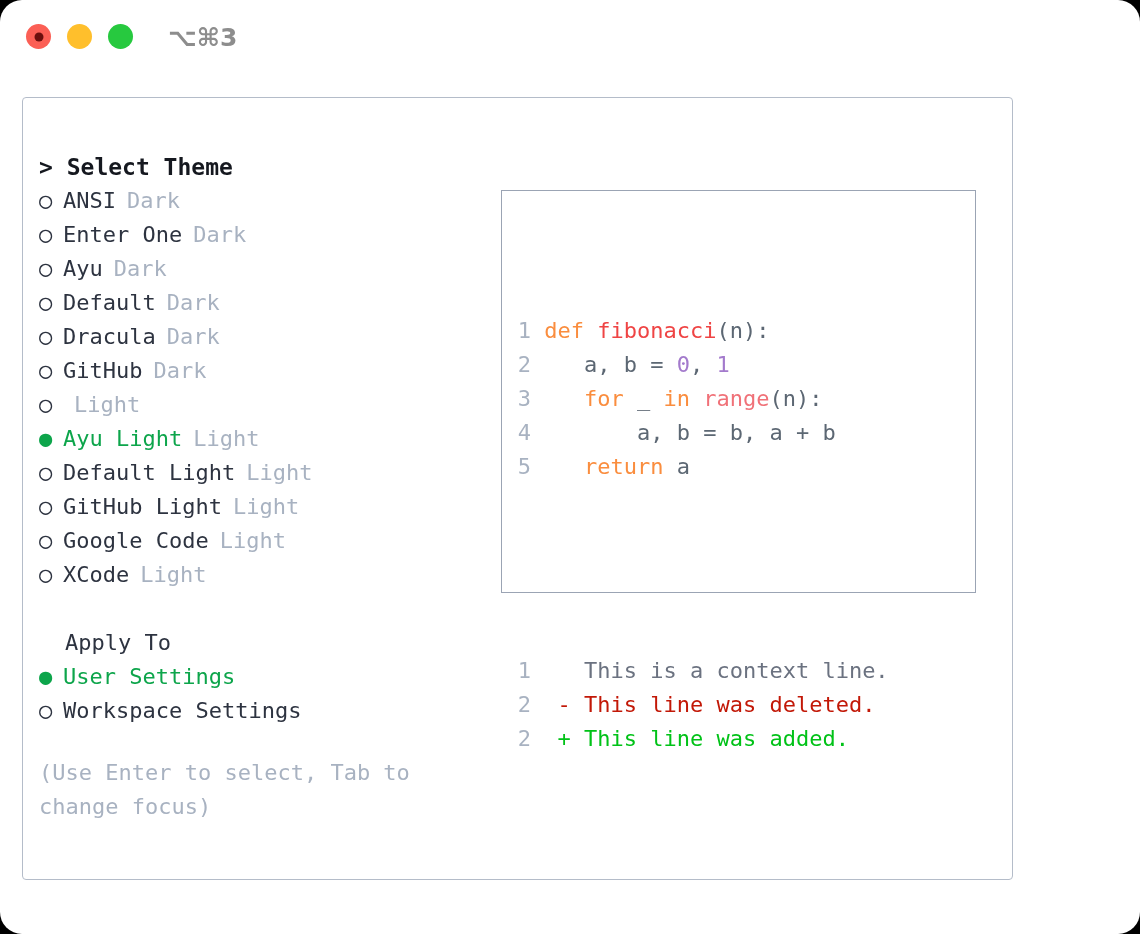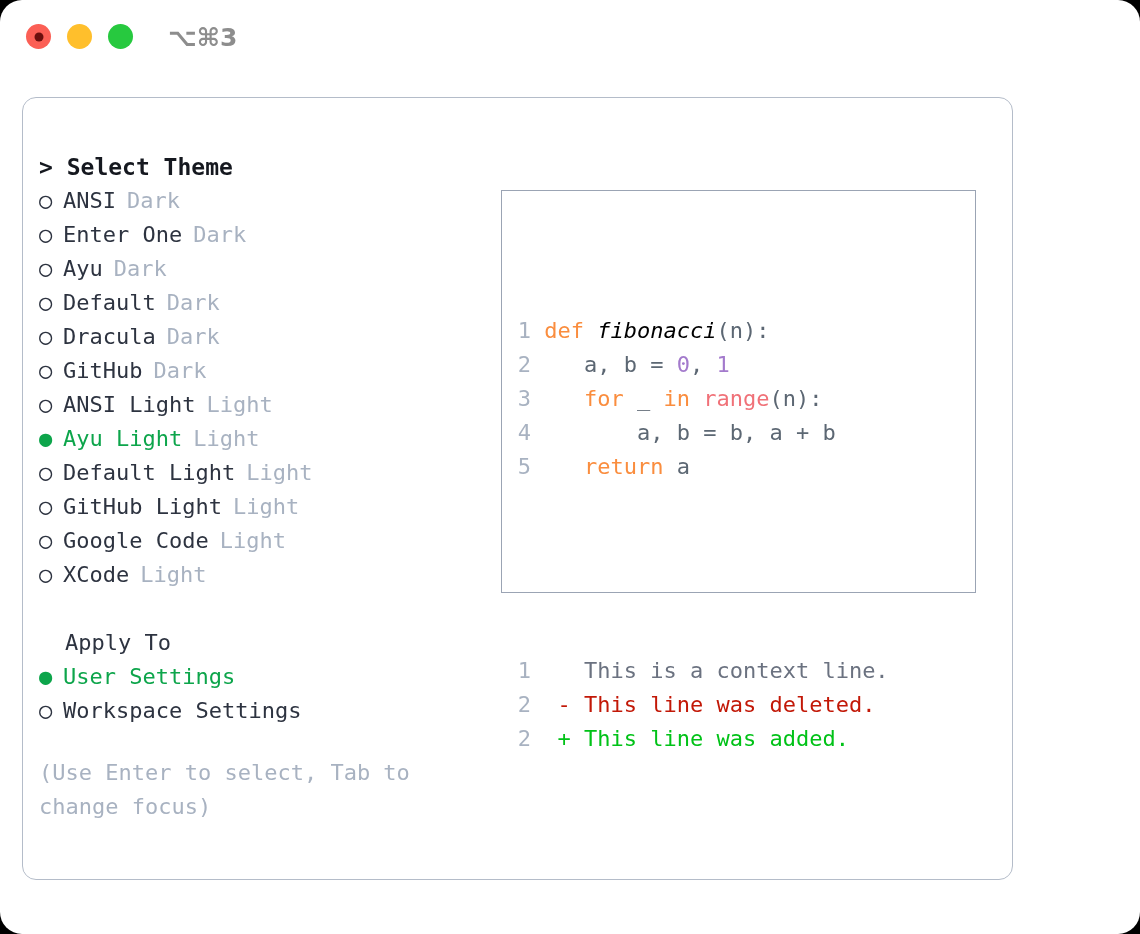--- a/index.html
+++ b/index.html
@@ -72,21 +72,21 @@
   }
 
   
   .panel {
     position: absolute;
     left: 22px;
     top: 97px;
     width: 991px;
     height: 783px;
     border: 1.5px solid #b4bcc9;
-    border-radius: 14px;
+    border-radius: 4px;
     box-sizing: border-box;
     background: #ffffff;
   }
 
   
   .col-left {
     position: absolute;
     left: 16px;
     top: 52px;
     width: 430px;
@@ -172,21 +172,21 @@
   .ln {
     color: #a8b2c1;
     display: inline-block;
     width: 14px;
     text-align: right;
   }
   .gap-line { height: 34px; }
 
   
   .tok-kw    { color: #fa8d3e; }
-  .tok-fn    { color: #000000; font-style: italic; }
+  .tok-fn    { color: #ef4444; }
   .tok-plain { color: #5c6773; }
   .tok-num   { color: #a37acc; }
   .tok-builtin { color: #f07178; }
 
   
   .diff-ctx { color: #6b7280; }
   .diff-del { color: #c21807; }
   .diff-add { color: #00c217; }
 </style>
 </head>
@@ -209,21 +209,21 @@
 
       <div class="heading">&gt; Select Theme</div>
 
       <div id="theme-list">
           <div class="opt-row"><span class="marker">○</span><span class="opt-label">ANSI</span><span class="opt-badge">Dark</span></div>
           <div class="opt-row"><span class="marker">○</span><span class="opt-label">Enter One</span><span class="opt-badge">Dark</span></div>
           <div class="opt-row"><span class="marker">○</span><span class="opt-label">Ayu</span><span class="opt-badge">Dark</span></div>
           <div class="opt-row"><span class="marker">○</span><span class="opt-label">Default</span><span class="opt-badge">Dark</span></div>
           <div class="opt-row"><span class="marker">○</span><span class="opt-label">Dracula</span><span class="opt-badge">Dark</span></div>
           <div class="opt-row"><span class="marker">○</span><span class="opt-label">GitHub</span><span class="opt-badge">Dark</span></div>
-          <div class="opt-row"><span class="marker">○</span><span class="opt-label">ANSI Light</span><span class="opt-badge">Light</span></div>
+          <div class="opt-row"><span class="marker">○</span><span class="opt-badge">Light</span></div>
           <div class="opt-row selected"><span class="marker sel">●</span><span class="opt-label">Ayu Light</span><span class="opt-badge">Light</span></div>
           <div class="opt-row"><span class="marker">○</span><span class="opt-label">Default Light</span><span class="opt-badge">Light</span></div>
           <div class="opt-row"><span class="marker">○</span><span class="opt-label">GitHub Light</span><span class="opt-badge">Light</span></div>
           <div class="opt-row"><span class="marker">○</span><span class="opt-label">Google Code</span><span class="opt-badge">Light</span></div>
           <div class="opt-row"><span class="marker">○</span><span class="opt-label">XCode</span><span class="opt-badge">Light</span></div>
         </div>
 
       <div class="section-gap"></div>
 
       <div class="apply-title">Apply To</div>

